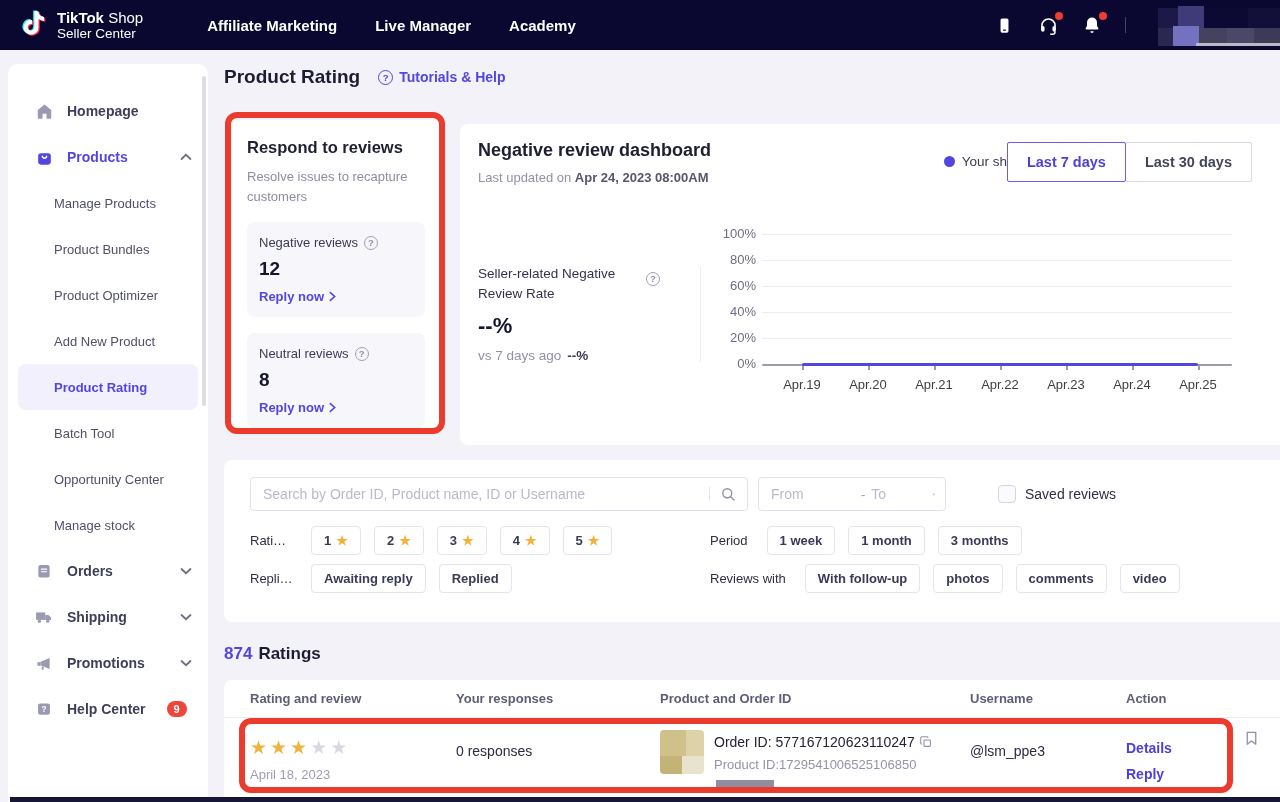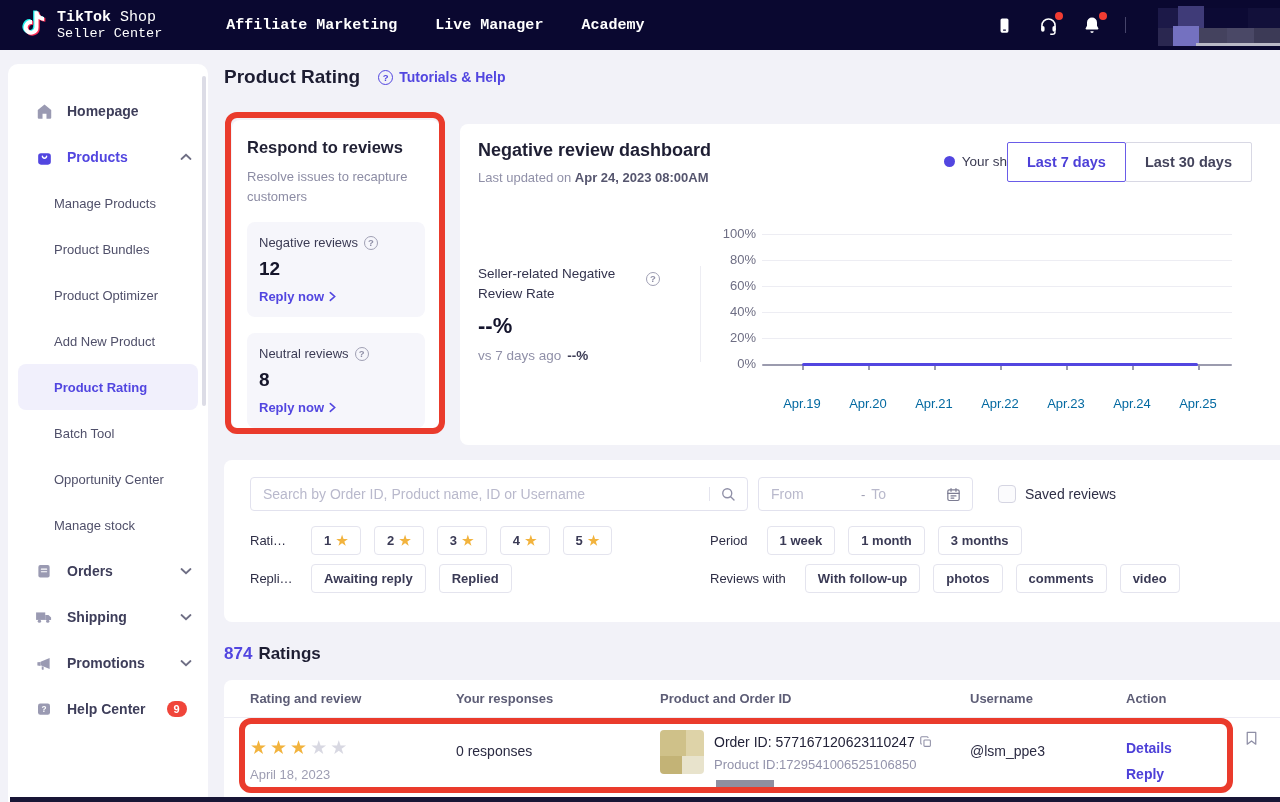--- a/index.html
+++ b/index.html
@@ -1,20 +1,20 @@
 <!DOCTYPE html>
 <html><head>
 <meta charset="utf-8">
 <style>
   * { margin:0; padding:0; box-sizing:border-box; }
   body { font-family:"Liberation Sans", sans-serif; background:#e8e8ee; }
   .screen { position:relative; width:1280px; height:802px; overflow:hidden; background:#f2f2f8; }
 
   
-  .topnav { position:absolute; left:0; top:0; width:1280px; height:50px; background:#0a0830; display:flex; align-items:center; color:#fff; z-index:20;font-family:Liberation Mono, monospace; }
+  .topnav { position:absolute; left:0; top:0; width:1280px; height:50px; background:#0a0830; display:flex; align-items:center; color:#fff; z-index:20; }
   .logo { display:flex; align-items:center; gap:9px; margin-left:20px; }
   .logo-text { line-height:1.15; }
   .logo-l1 { font-size:15px; }
   .logo-l1 b { font-weight:800; }
   .logo-l2 { font-size:13.5px; }
   .nav-links { display:flex; gap:38px; margin-left:64px; font-weight:700; font-size:15px; }
   .nav-link { cursor:pointer; }
   .nav-right { margin-left:auto; display:flex; align-items:center; gap:22px; }
   .nav-ico { position:relative; width:22px; height:22px; display:flex; align-items:center; justify-content:center; cursor:pointer; }
   .red-dot { position:absolute; top:-2px; right:-4px; width:8px; height:8px; border-radius:50%; background:#f23c32; }
@@ -69,29 +69,29 @@
   .vdiv { position:absolute; left:240px; top:142px; width:1px; height:96px; background:#ededf3; }
 
   
   .chart { position:absolute; left:258px; right:48px; top:104px; height:180px; }
   .ylab { position:absolute; left:0; width:38px; text-align:right; font-size:13px; color:#6e6e84; }
   .plot { position:absolute; left:44px; right:0; top:6px; height:170px; }
   .gridline { position:absolute; left:0; right:0; height:1px; background:#ededf3; }
   .axis { position:absolute; left:0; right:0; top:130px; height:2px; background:#9b9bae; border-radius:1px; }
   .dataline { position:absolute; top:128.5px; height:3px; background:#5246e0; border-radius:2px; }
   .tick { position:absolute; top:132px; width:2px; height:4px; background:#9b9bae; }
-  .xlab { position:absolute; top:143px; transform:translateX(-50%); font-size:13px; color:#0369a1; white-space:nowrap;margin-top:19px; }
+  .xlab { position:absolute; top:143px; transform:translateX(-50%); font-size:13px; color:#404040; white-space:nowrap; }
 
   
   .filter-card { position:absolute; left:224px; top:460px; right:0; height:162px; background:#fff; border-radius:8px 0 0 8px; z-index:2; }
   .search-box { position:absolute; left:26px; top:17px; width:498px; height:34px; border:1px solid #e2e2ee; border-radius:4px; display:flex; align-items:center; padding:0 10px 0 12px; gap:9px; }
   .search-box input { border:none; outline:none; flex:1; font-size:14px; color:#30304a; font-family:inherit; background:transparent; }
   .search-box input::placeholder { color:#b9b9cc; }
   .in-sep { width:1px; height:14px; background:#e4e4ee; }
-  .date-box { position:absolute; left:534px; top:17px; width:215px; height:34px; border:1px solid #e2e2ee; border-radius:4px; display:flex; align-items:center; padding:0 10px 0 12px; }
+  .date-box { position:absolute; left:534px; top:17px; width:188px; height:34px; border:1px solid #e2e2ee; border-radius:4px; display:flex; align-items:center; padding:0 10px 0 12px; }
   .date-box input { border:none; outline:none; font-size:14px; color:#30304a; font-family:inherit; background:transparent; }
   .date-box input::placeholder { color:#b9b9cc; }
   .date-dash { color:#9a9ab0; font-size:13px; margin:0 6px 0 2px; }
   .saved-wrap { position:absolute; left:774px; top:25px; display:flex; align-items:center; gap:9px; }
   .checkbox { width:18px; height:18px; border:1px solid #d5d5e2; border-radius:4px; background:#fbfbfd; cursor:pointer; }
   .saved-label { font-size:14px; color:#2e2e46; }
   .f-row { position:absolute; display:flex; align-items:center; gap:13px; }
   .f-label { font-size:13px; color:#2e2e46; width:48px; flex:none; white-space:nowrap; overflow:hidden; }
   .f-label.wide { width:auto; margin-right:6px; }
   .chip { border:1px solid #e4e4ee; border-radius:4px; background:#fff; padding:6px 12px; font-size:13px; font-weight:700; color:#3a3a55; display:flex; align-items:center; gap:5px; cursor:pointer; white-space:nowrap; }

